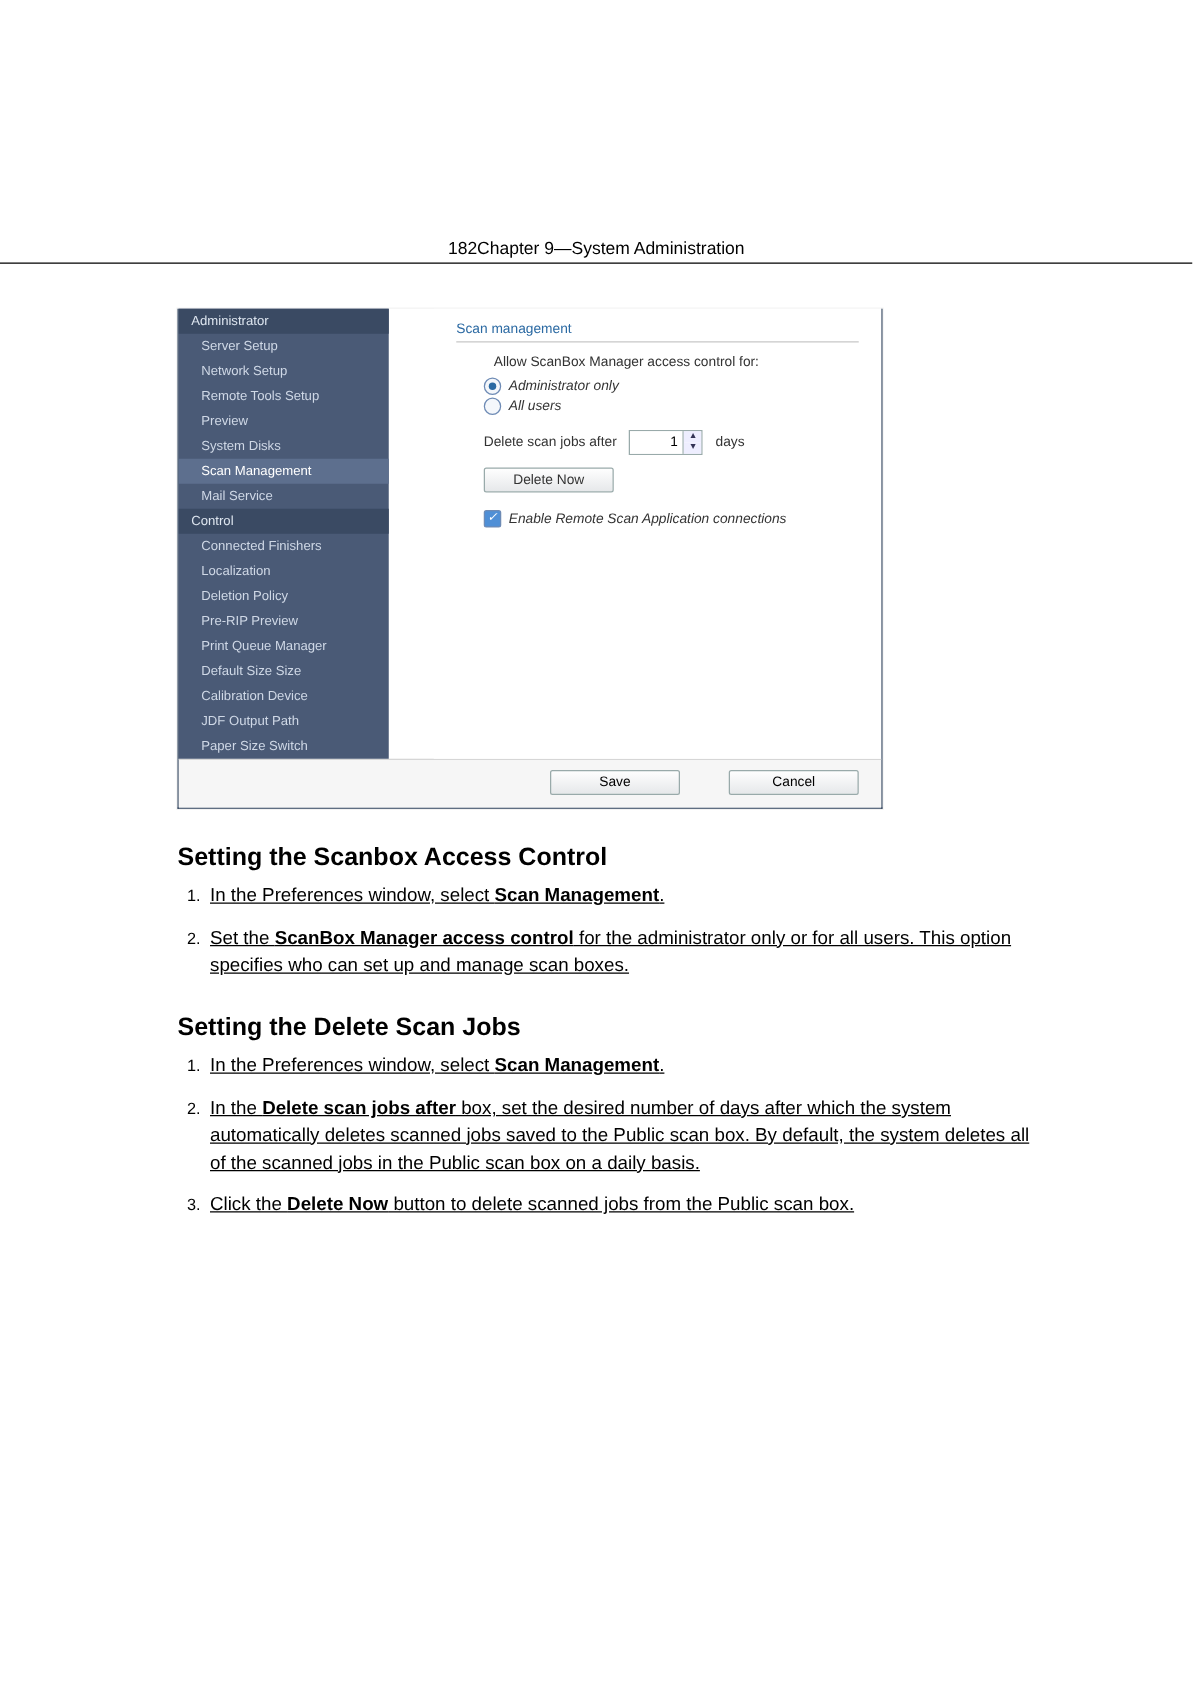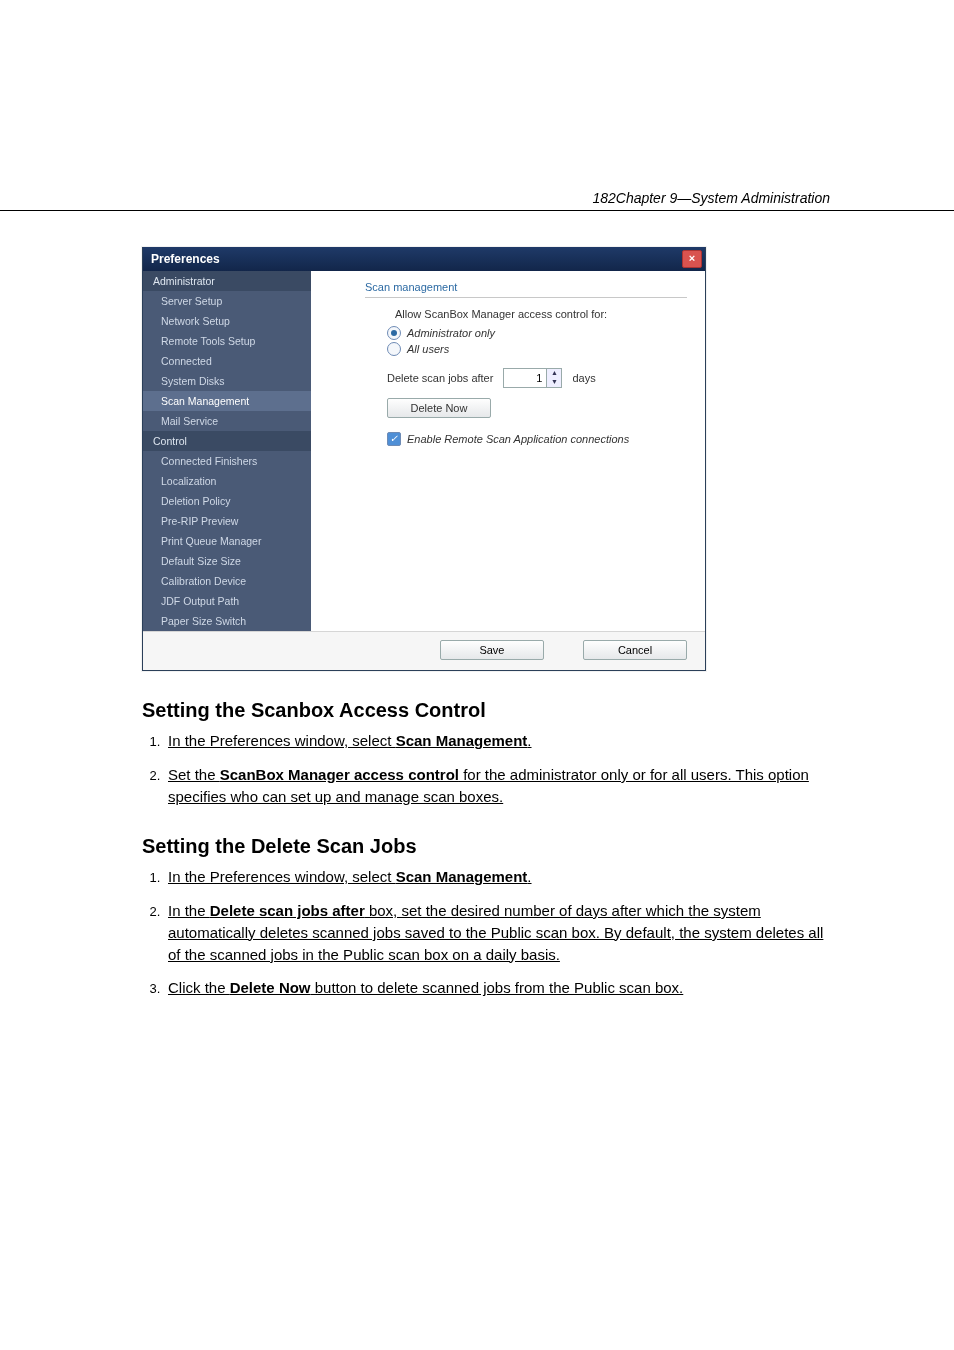--- a/index.html
+++ b/index.html
@@ -4,26 +4,25 @@
 <style>
   body {
     margin: 0;
     background: #fff;
     font-family: Arial, Helvetica, sans-serif;
     color: #000;
     width: 954px;
   }
   .page-header {
     display: flex;
-    justify-content: flex-end;
+    justify-content: center;
     align-items: baseline;
     padding: 190px 124px 4px 124px;
     border-bottom: 1px solid #000;
     font-size: 14px;
-    font-style: italic;
   }
   .content-area {
     padding: 36px 124px 0 124px;
   }
   
   .dlg {
     width: 562px;
     margin: 0 0 0 18px;
     border: 1px solid #2b3f59;
     border-top: none;
@@ -162,31 +161,27 @@
 <body>
 
 <div class="page-header">
   <span>182</span>
   <span>Chapter 9—System Administration</span>
 </div>
 
 <div class="content-area">
 
   <div class="dlg">
-    <div class="dlg-title">
-      <span>Preferences</span>
-      <span class="close-x">×</span>
-    </div>
     <div class="dlg-body">
       <div class="side">
         <div class="group-hdr">Administrator</div>
         <div class="item">Server Setup</div>
         <div class="item">Network Setup</div>
         <div class="item">Remote Tools Setup</div>
-        <div class="item">Connected</div>
+        <div class="item">Preview</div>
         <div class="item">System Disks</div>
         <div class="item selected">Scan Management</div>
         <div class="item">Mail Service</div>
         <div class="group-hdr">Control</div>
         <div class="item">Connected Finishers</div>
         <div class="item">Localization</div>
         <div class="item">Deletion Policy</div>
         <div class="item">Pre-RIP Preview</div>
         <div class="item">Print Queue Manager</div>
         <div class="item">Default Size Size</div>

